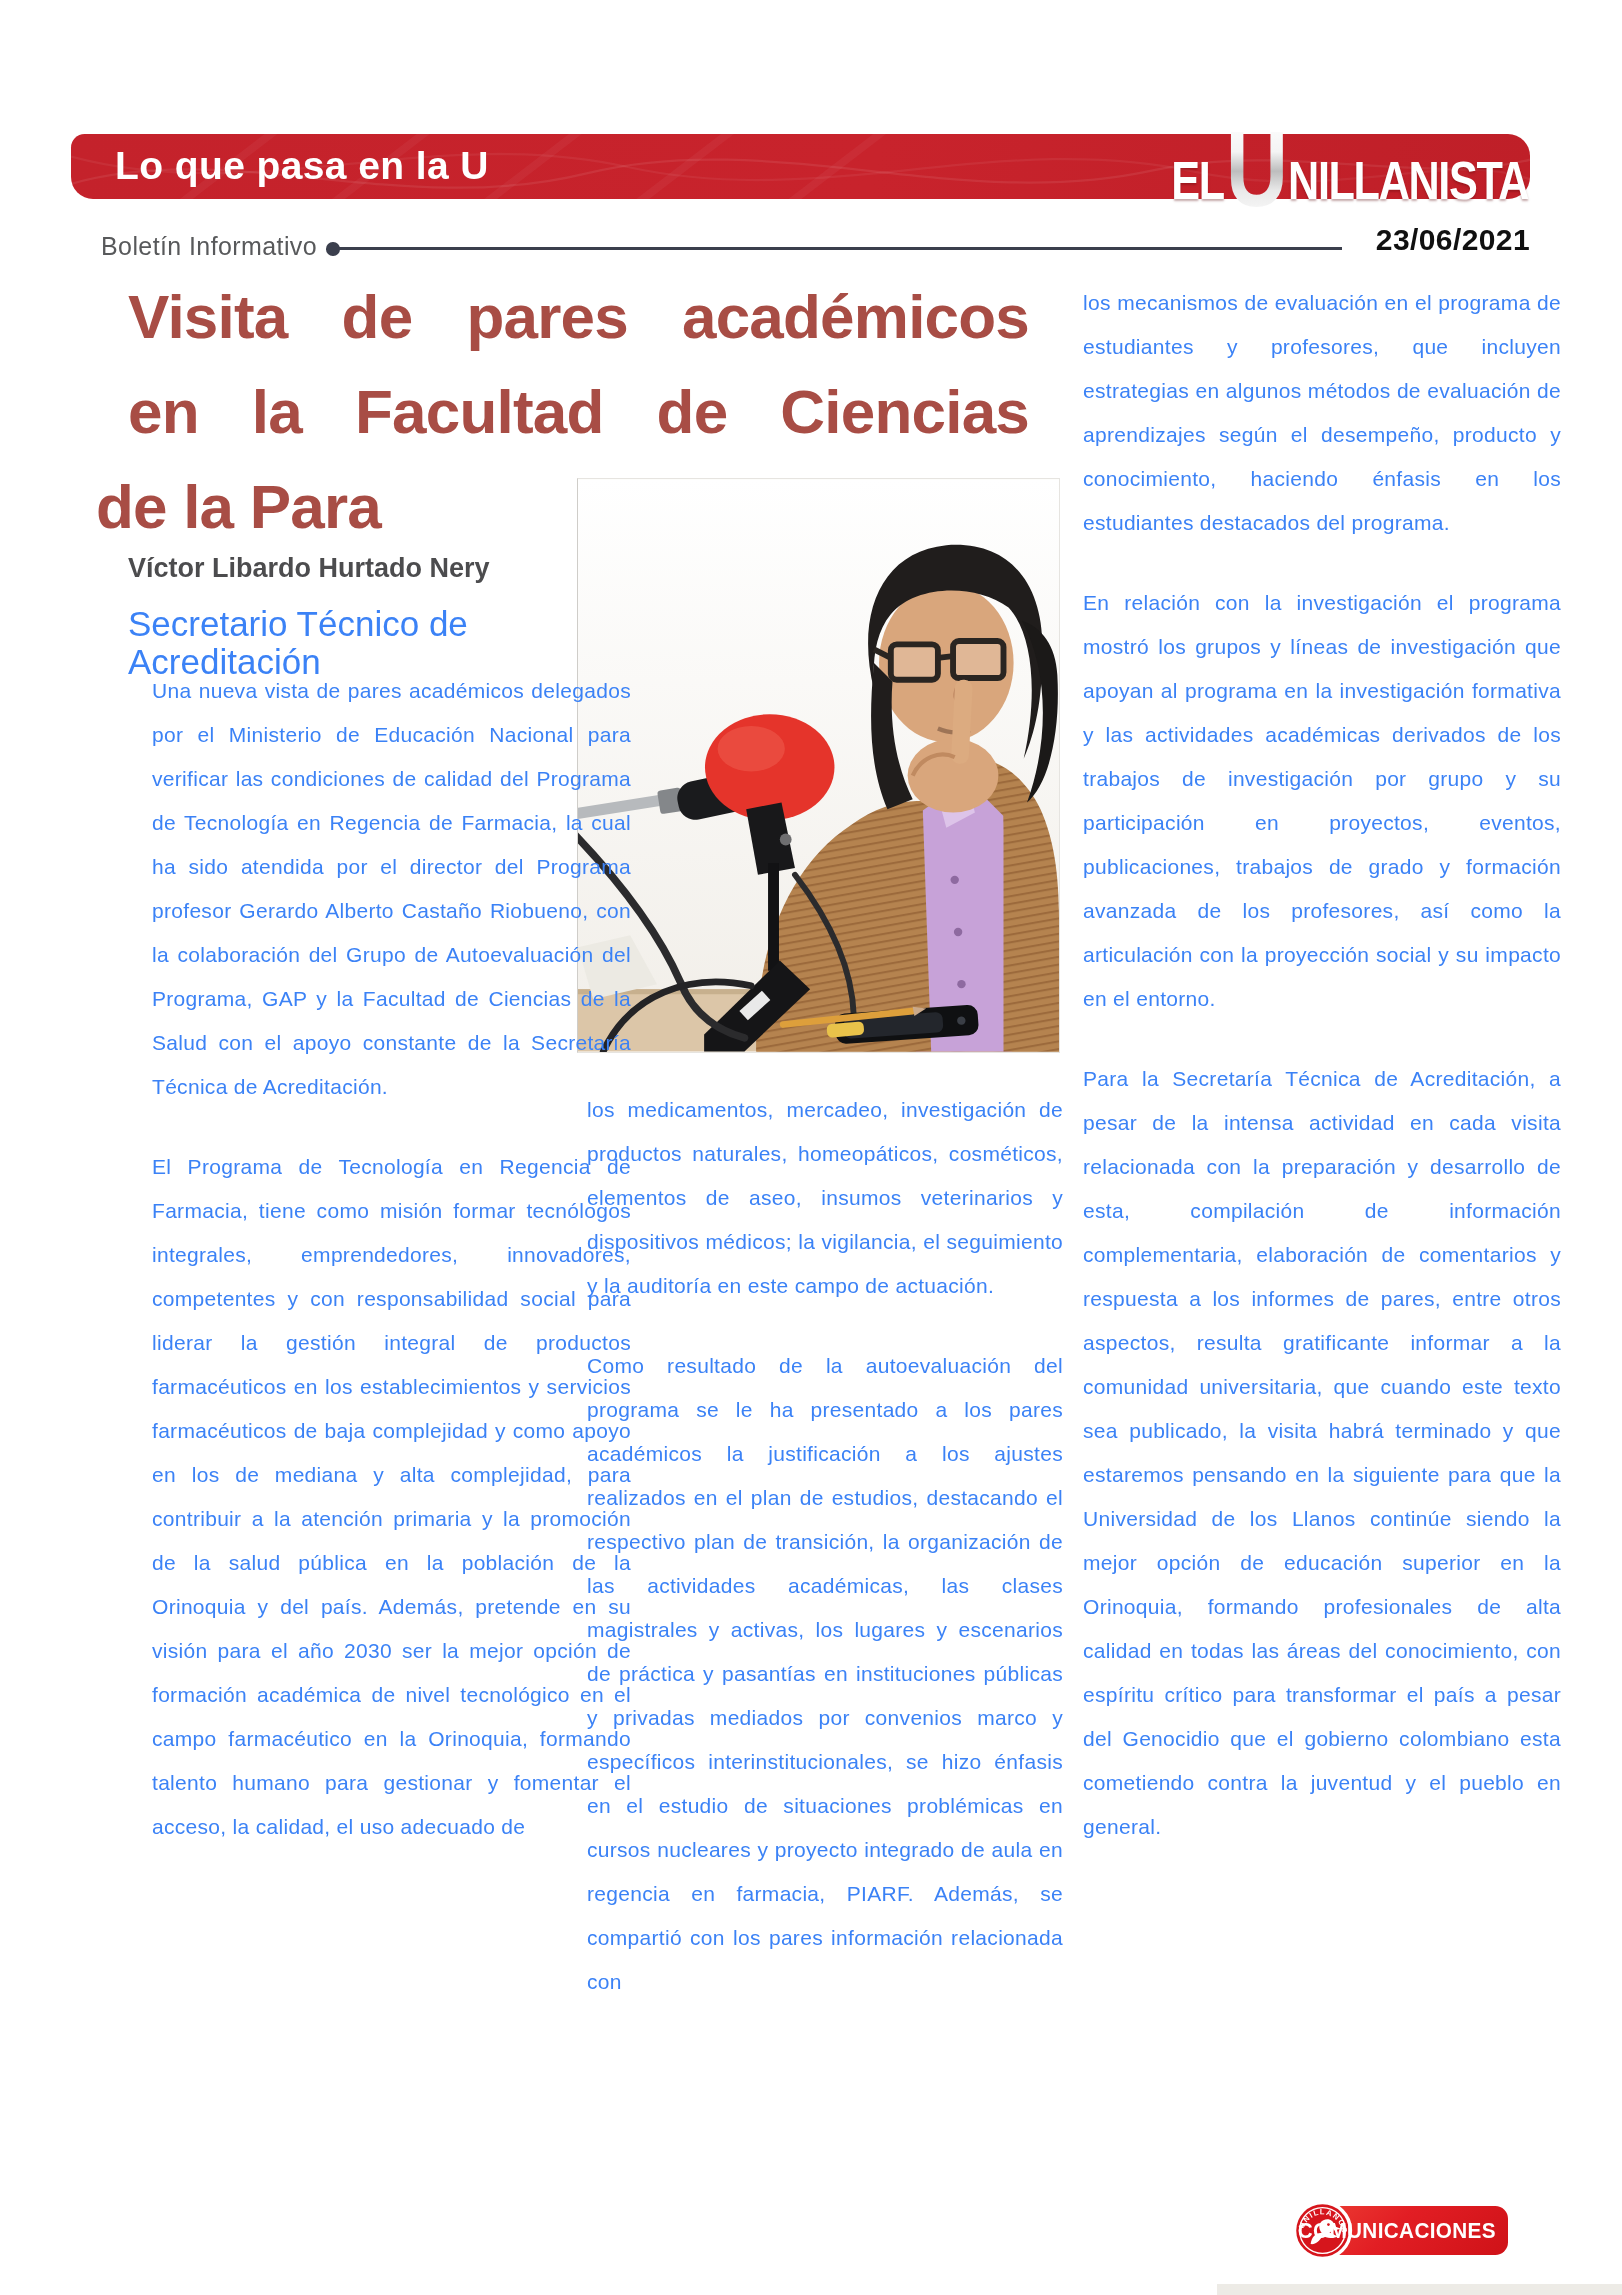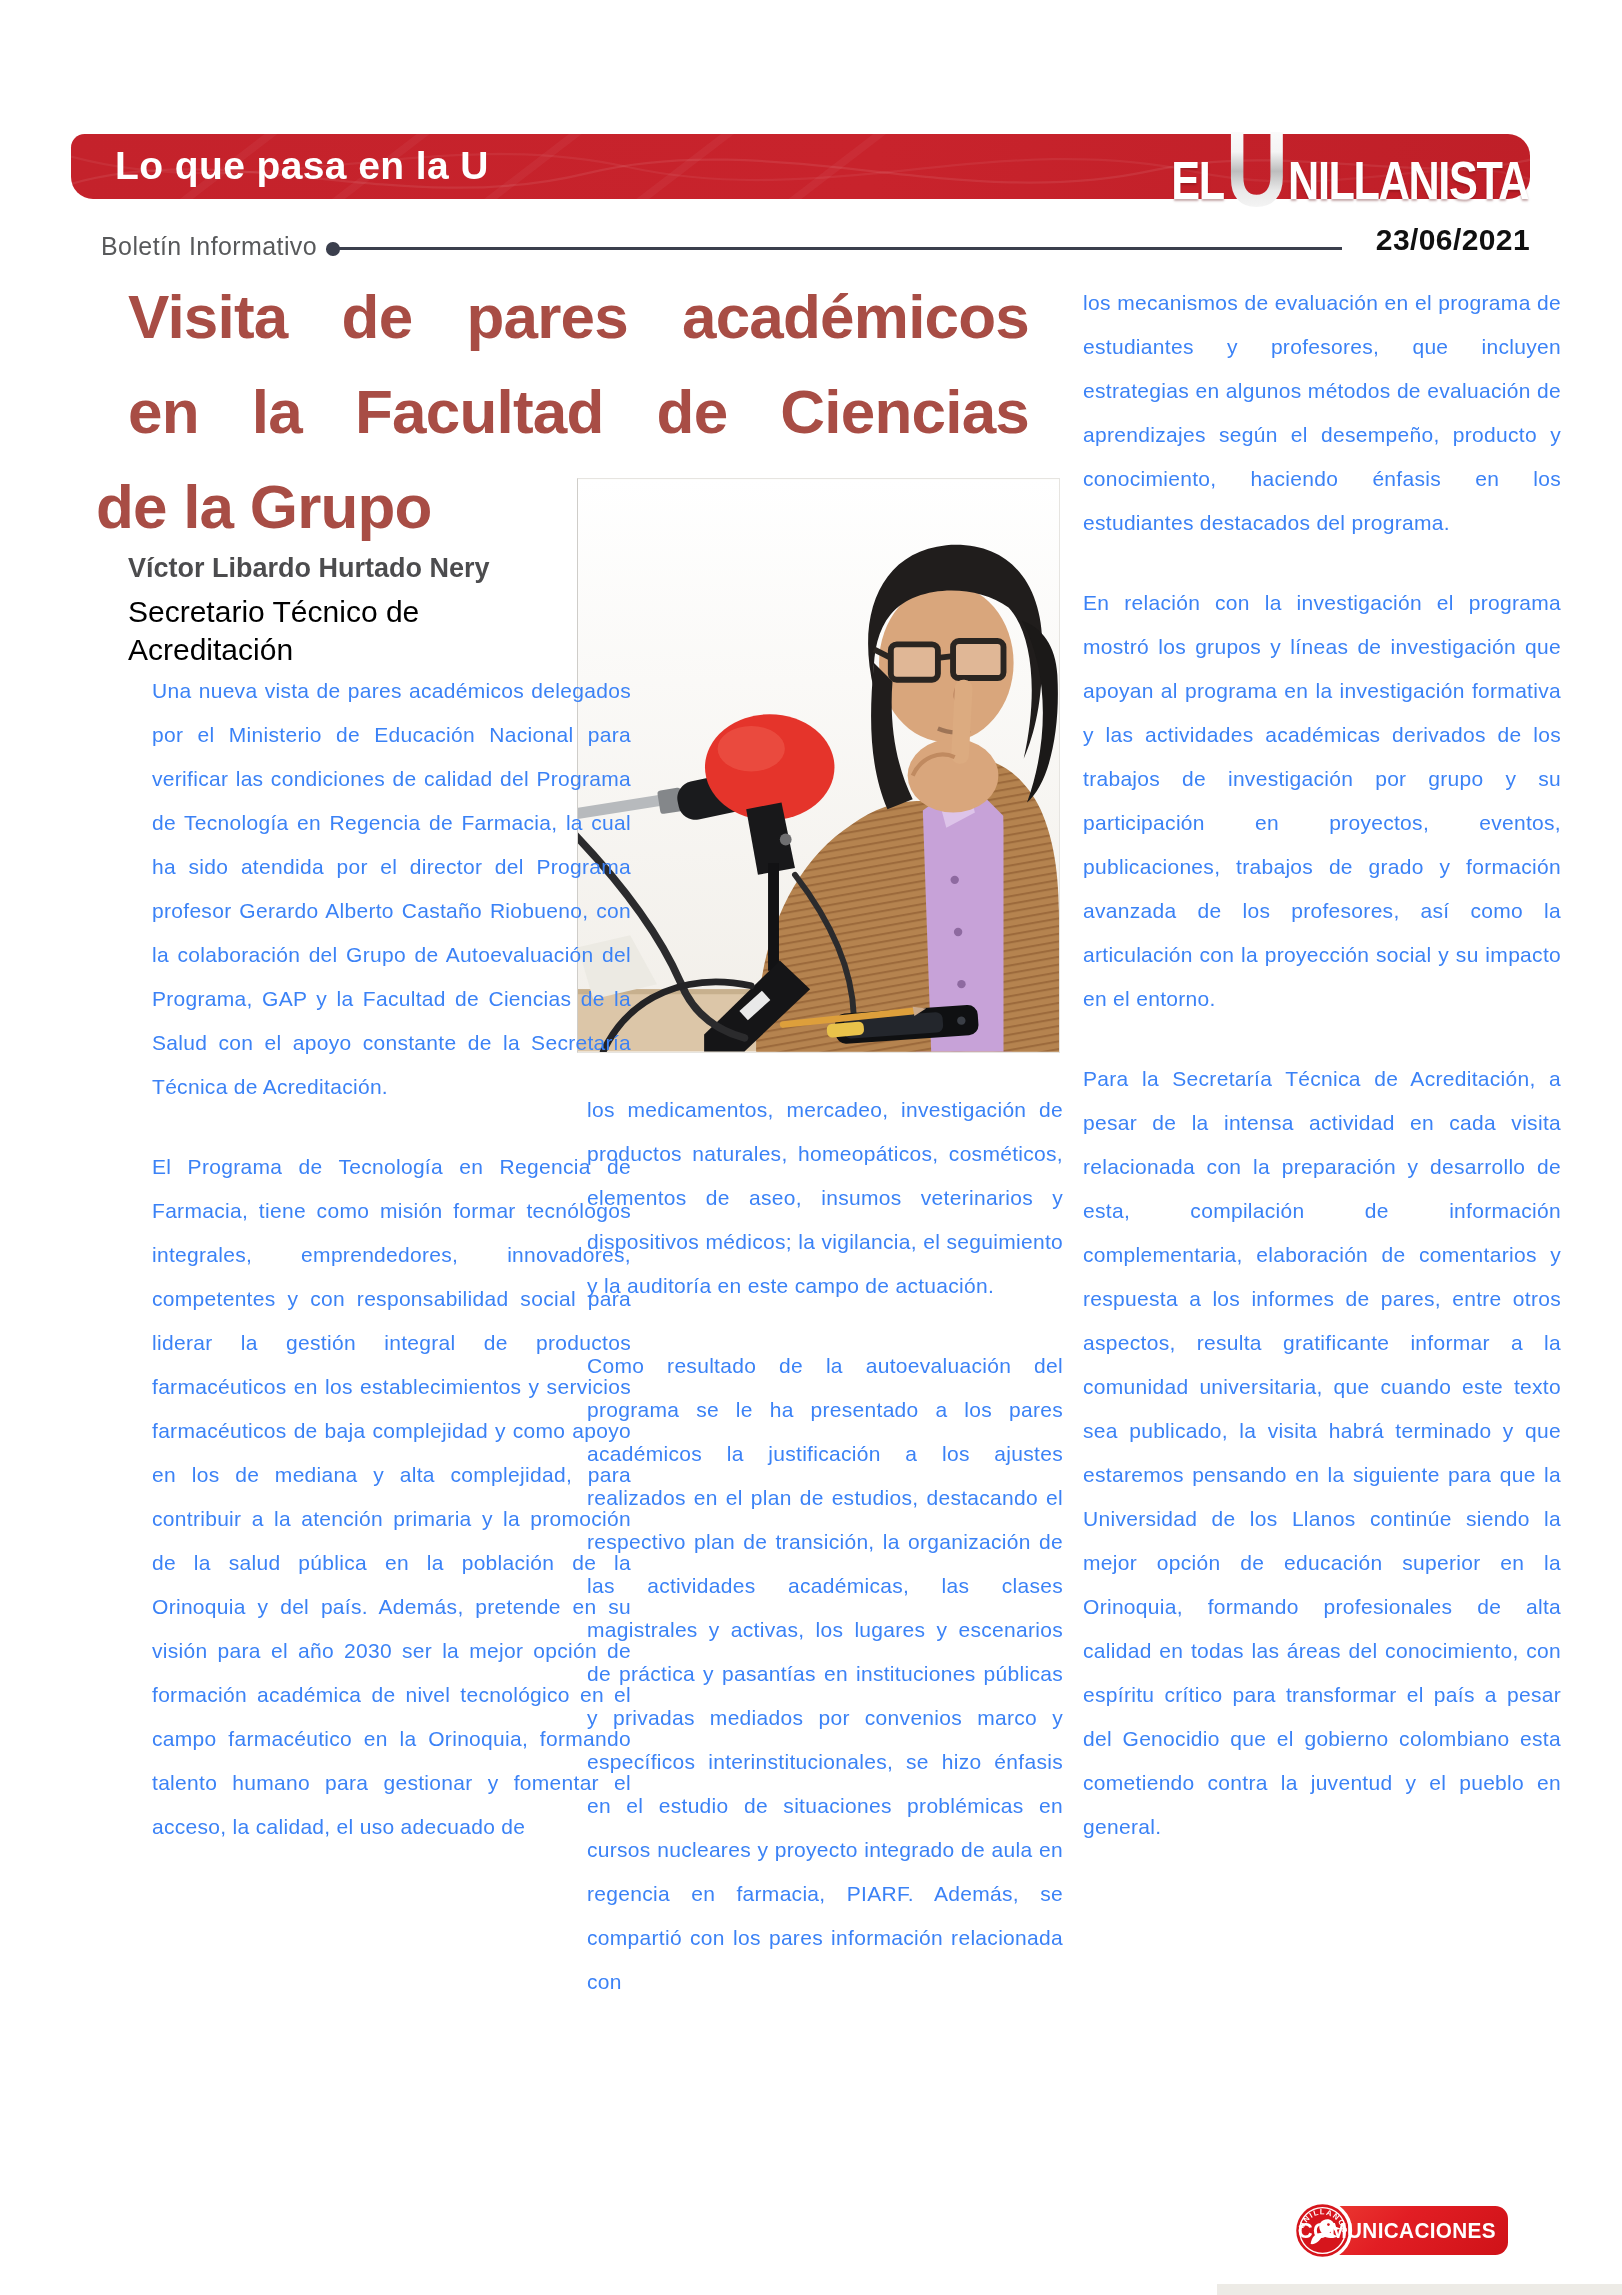--- a/index.html
+++ b/index.html
@@ -28,21 +28,21 @@
   .bulletin-rule{position:absolute;left:336px;top:247px;width:1006px;height:2.5px;background:#3b3f4d;}
   .issue-date{position:absolute;right:93px;top:223px;font-size:30px;font-weight:bold;color:#101010;letter-spacing:0.4px;}
 
   
   .title{position:absolute;left:96px;top:269px;width:933px;color:#a84d45;
          font-weight:bold;font-size:62px;line-height:95px;letter-spacing:-0.8px;}
   .title .jline{text-align:justify;text-align-last:justify;margin-left:32px;}
   .title .lline{text-align:left;}
   .author{position:absolute;left:128px;top:549px;width:439px;}
   .author-name{font-size:27px;font-weight:bold;color:#4c4c4e;line-height:39px;}
-  .author-role{font-size:30px;color:#000000;line-height:38px;margin-top:5px;}
+  .author-role{font-size:35px;color:#3b82f6;line-height:38px;margin-top:17px;}
 
   .photo{position:absolute;left:577px;top:478px;width:483px;height:575px;
          border:0.8px solid #e6e4e0;border-left:1.7px solid #cfcdc9;box-sizing:border-box;background:#fcfbf9;}
   .photo svg{display:block;width:100%;height:100%;}
 
   .col{position:absolute;font-size:21px;line-height:44px;color:#3b82f6;
        text-align:justify;letter-spacing:0.3px;}
   .col p{margin:0 0 36px 0;}
   .col p:last-child{margin-bottom:0;}
   #col1{left:108px;top:669px;width:479px;margin-left:44px;}
@@ -78,21 +78,21 @@
   </div>
 
   <div class="bulletin-label">Boletín Informativo</div>
   <div class="bulletin-dot"></div>
   <div class="bulletin-rule"></div>
   <div class="issue-date">23/06/2021</div>
 
   <div class="title">
     <div class="jline">Visita de pares académicos</div>
     <div class="jline">en la Facultad de Ciencias</div>
-    <div class="lline">de la Grupo</div>
+    <div class="lline">de la Para</div>
   </div>
 
   <div class="author">
     <div class="author-name">Víctor Libardo Hurtado Nery</div>
     <div class="author-role">
       <div>Secretario Técnico de</div>
       <div>Acreditación</div>
     </div>
   </div>
 

